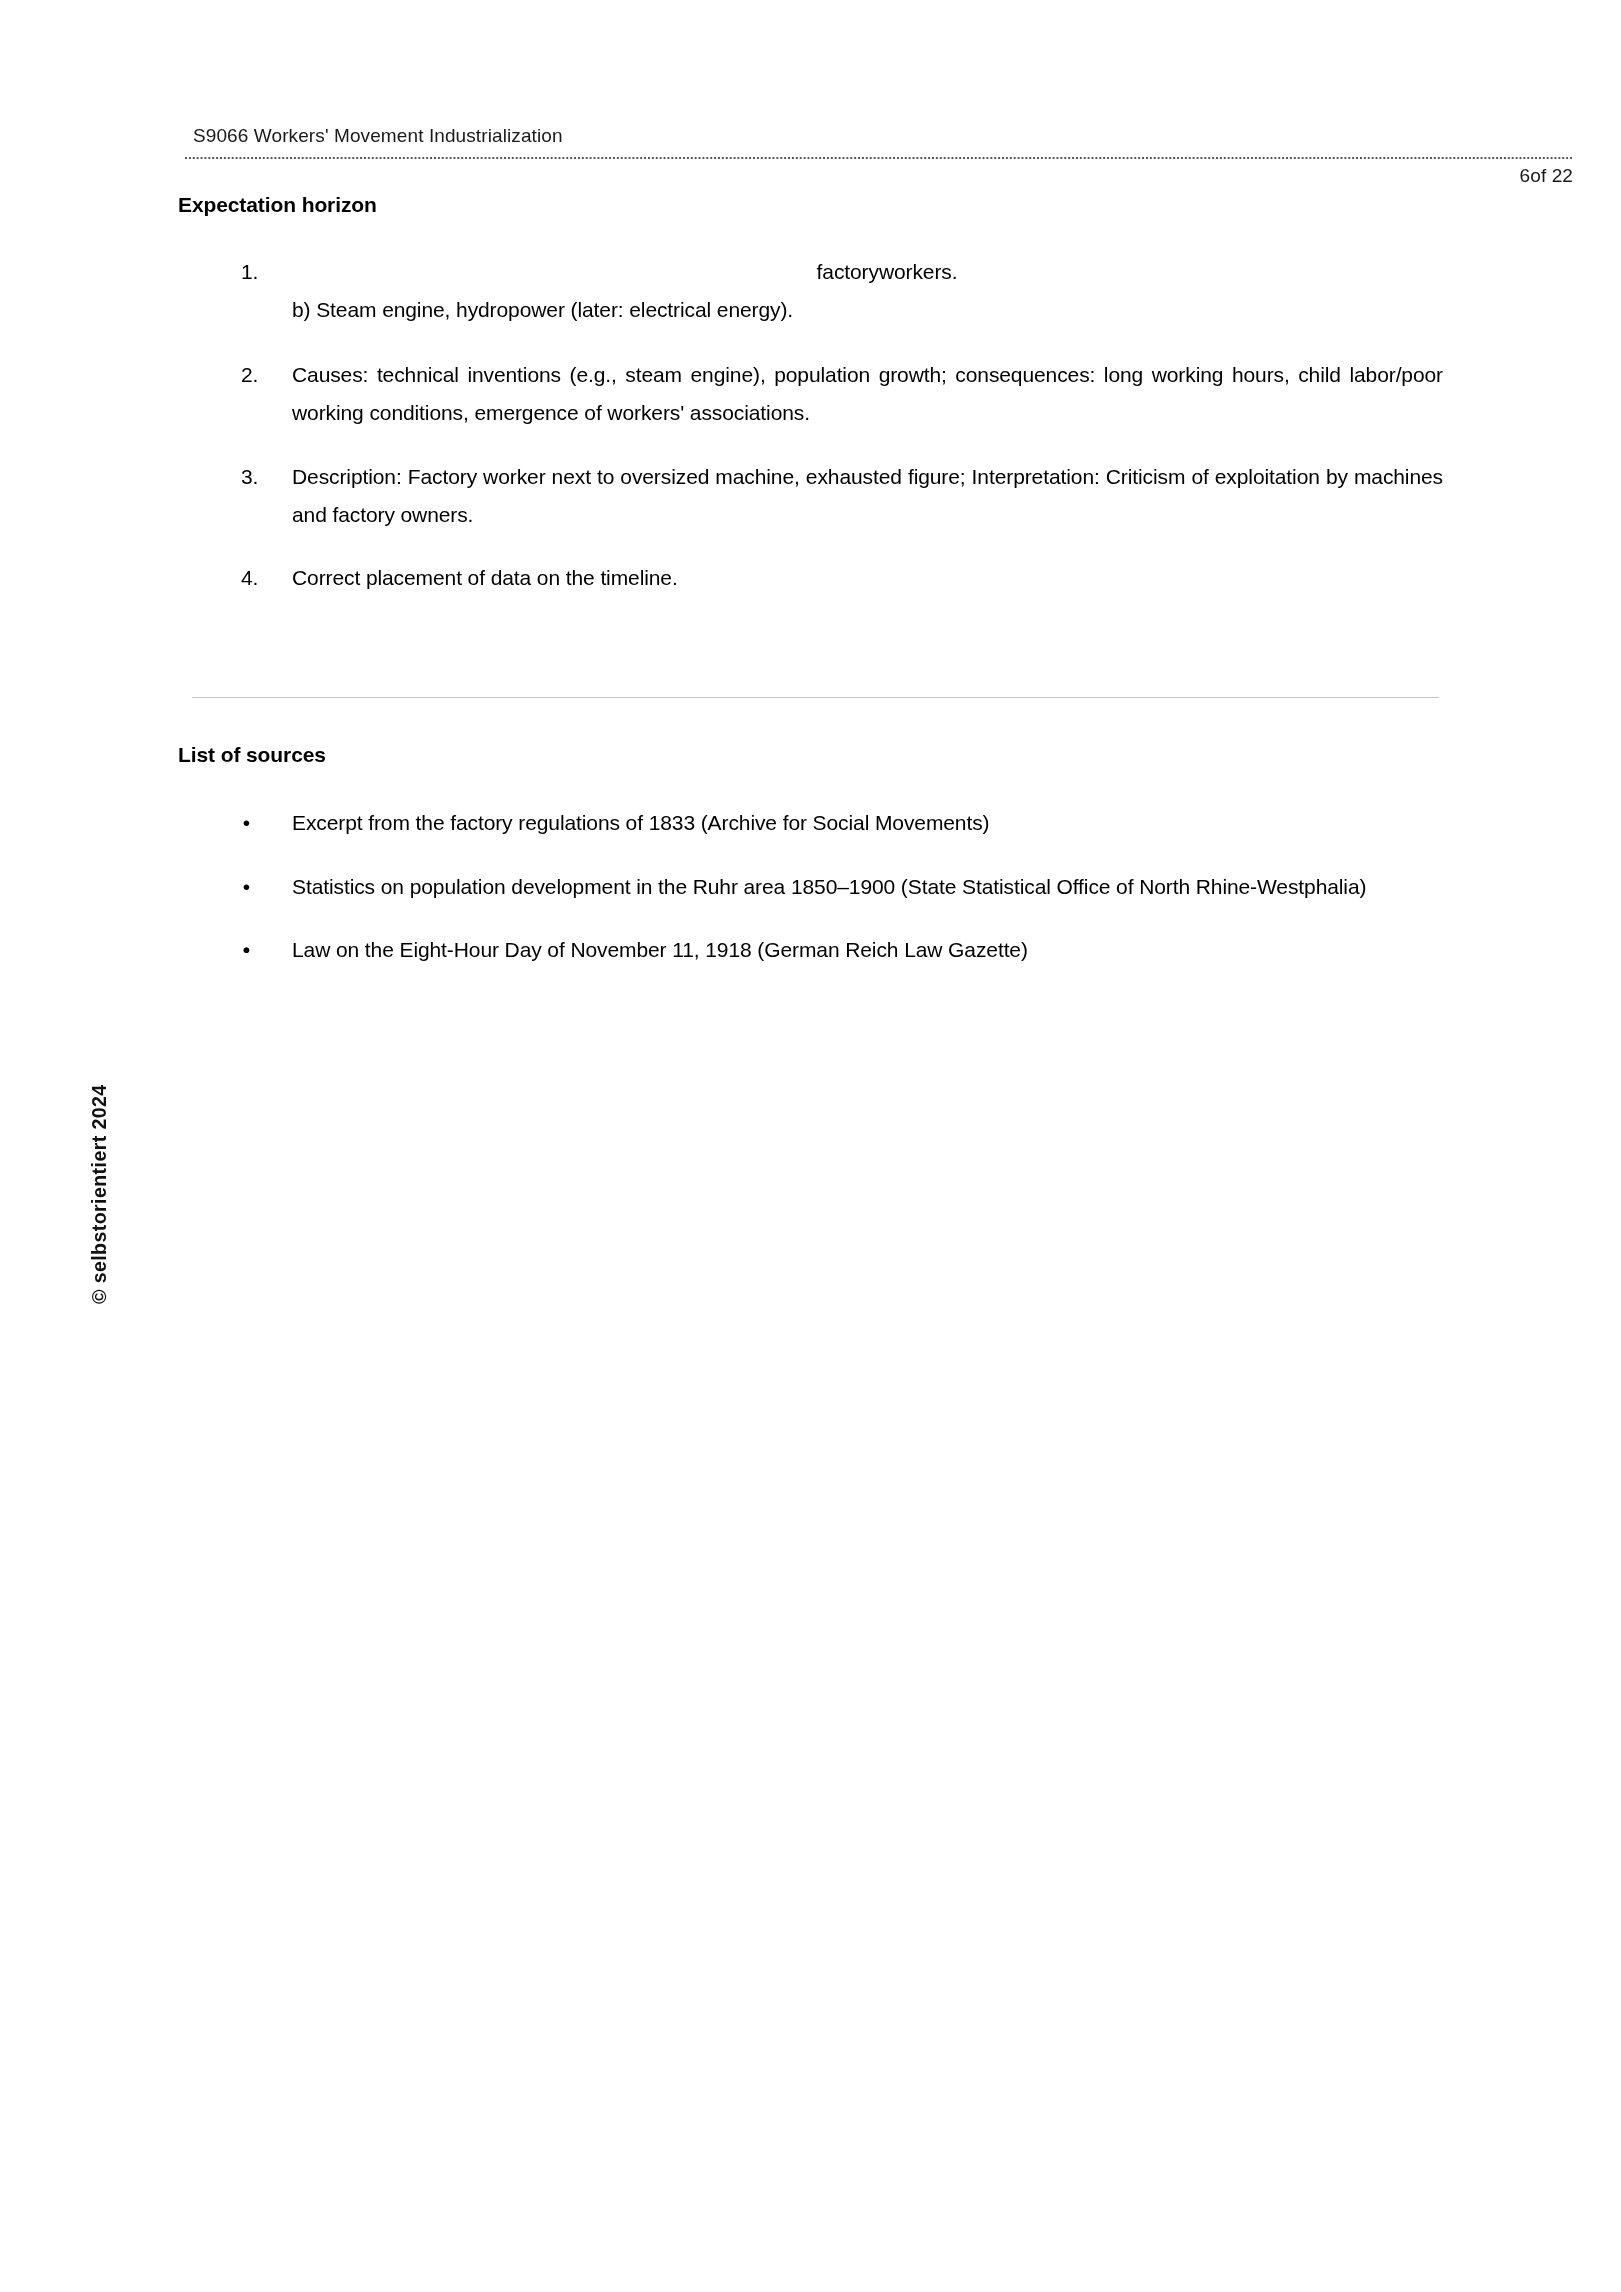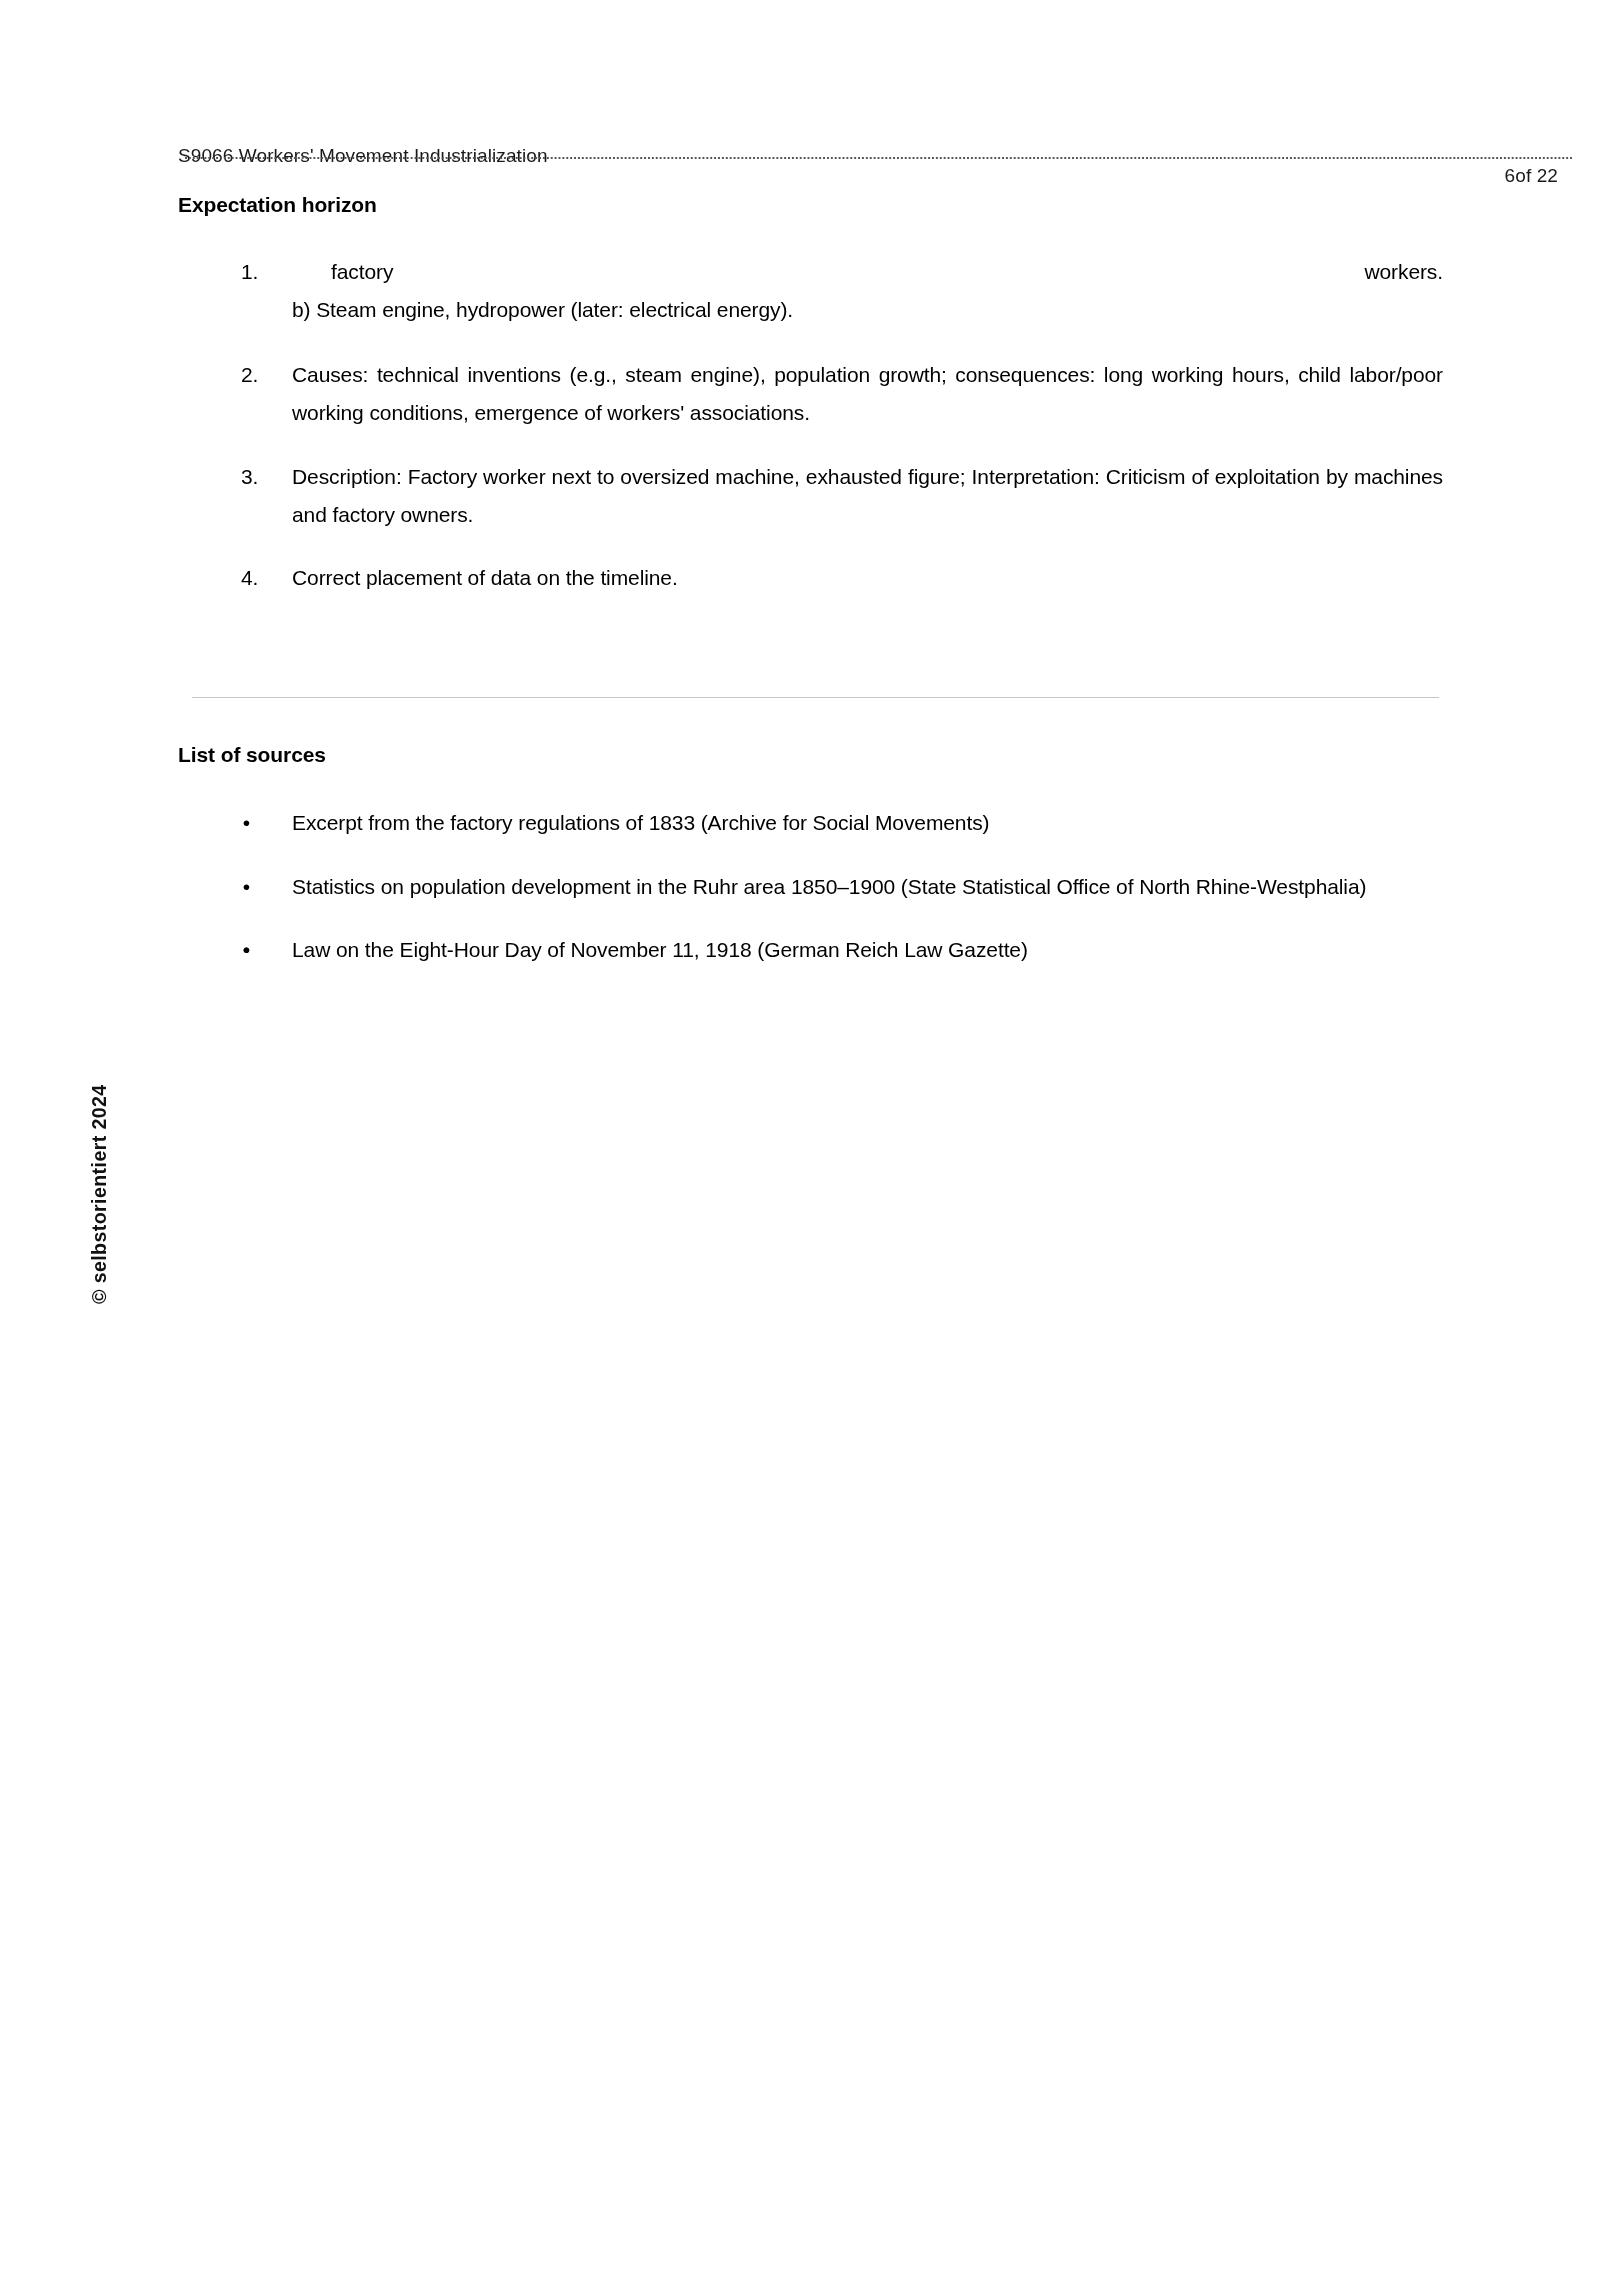--- a/index.html
+++ b/index.html
@@ -16,26 +16,26 @@
     width: 1621px;
     height: 2293px;
     background: #ffffff;
     overflow: hidden;
     box-sizing: border-box;
   }
 
   
   .header {
     position: absolute;
-    left: 178px;
+    left: 193px;
     top: 125px;
     width: 1380px;
     display: flex;
     justify-content: space-between;
-    align-items: center;
+    align-items: flex-start;
   }
   .header-title {
     font-size: 19px;
     letter-spacing: 0.1px;
     color: #1a1a1a;
     white-space: nowrap;
   }
   .header-page {
     font-size: 19px;
     letter-spacing: 0.1px;
@@ -165,21 +165,21 @@
     <span class="header-page">6of 22</span>
   </div>
   <div class="header-rule"></div>
 
   <div class="section-heading" id="heading-expectation">Expectation horizon</div>
 
   <div class="num-list">
 
     <div class="num-item" style="margin-bottom:27.4px;">
       <span class="marker">1.</span>
-      <span class="line-plain" style="display:flex; justify-content:space-between;margin-left:39px;">
+      <span class="line-plain" style="display:flex; justify-content:center;margin-left:39px;">
         <span>factory</span>
         <span>workers.</span>
       </span>
       <span class="line-plain">b) Steam engine, hydropower (later: electrical energy).</span>
     </div>
 
     <div class="num-item" style="margin-bottom:25.5px;">
       <span class="marker">2.</span>
       <span class="body-justify">Causes: technical inventions (e.g., steam engine), population growth; consequences: long working hours, child labor/poor working conditions, emergence of workers' associations.</span>
     </div>

